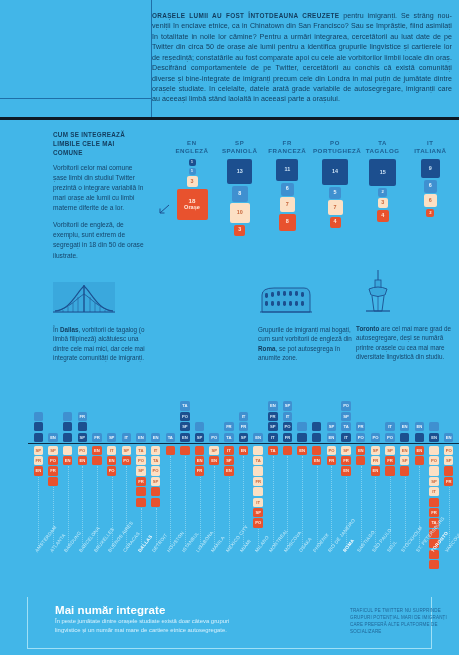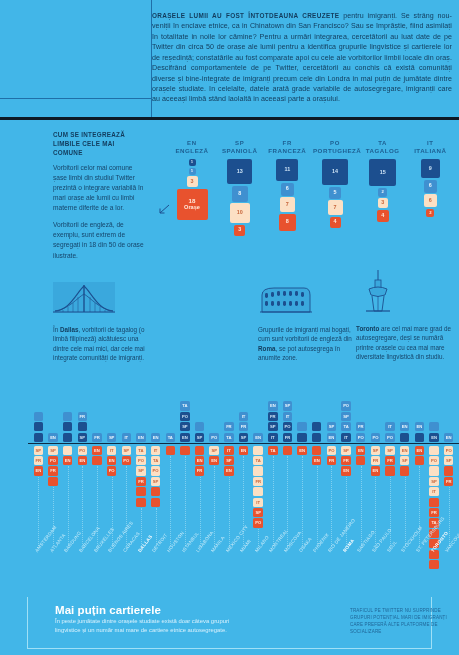--- a/index.html
+++ b/index.html
@@ -528,17 +528,17 @@
       <div class="clabel" style="left: 343.069px; top: 4px;">SÃO PAULO</div>
       <div class="clabel" style="left: 357.724px; top: 4px;">SEUL</div>
       <div class="clabel" style="left: 372.379px; top: 4px;">STOCKHOLM</div>
       <div class="clabel" style="left: 387.034px; top: 4px;">ST. PETERSBURG</div>
       <div class="clabel hl" style="left: 401.69px; top: 4px;">TORONTO</div>
       <div class="clabel" style="left: 416.345px; top: 4px;">VANCOUVER</div>
     </div>
 
   <div id="bottomband"></div>
   <div id="band-border"></div>
-  <div id="bottom-title">Mai puțin cartierele</div>
+  <div id="bottom-title">Mai număr integrate</div>
   <div id="bottom-sub">În peste jumătate dintre orașele studiate există doar câteva grupuri lingvistice și un număr mai mare de cartiere etnice autosegregate.</div>
   <div id="footnote">Traficul pe Twitter nu surprinde grupuri potențial mari de imigranți care preferă alte platforme de socializare</div>
 
 </div>
 
 </body></html>

